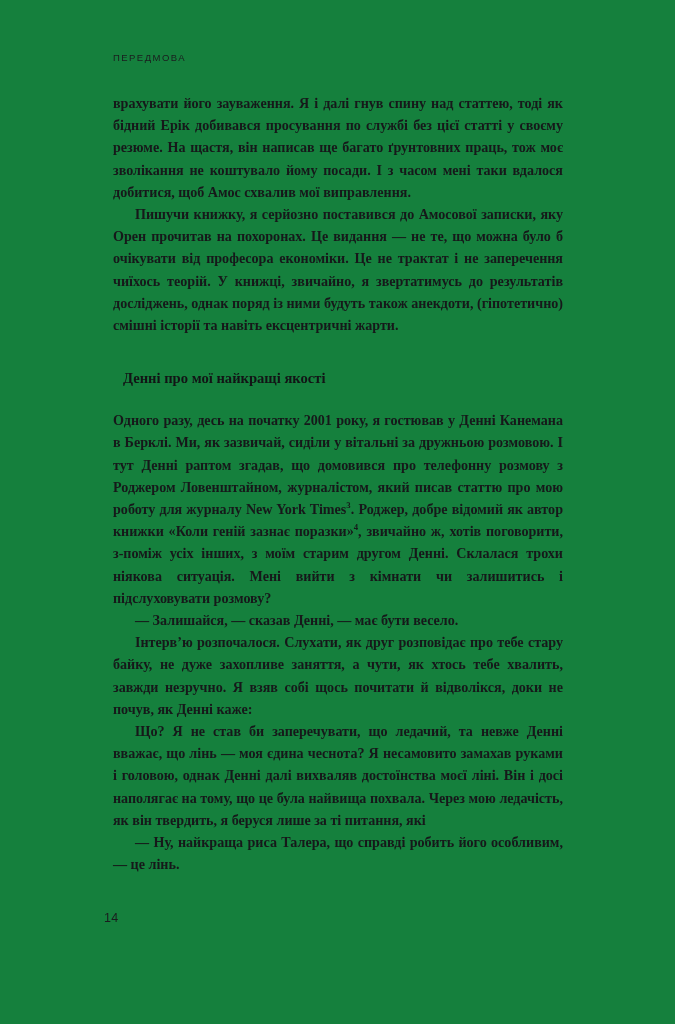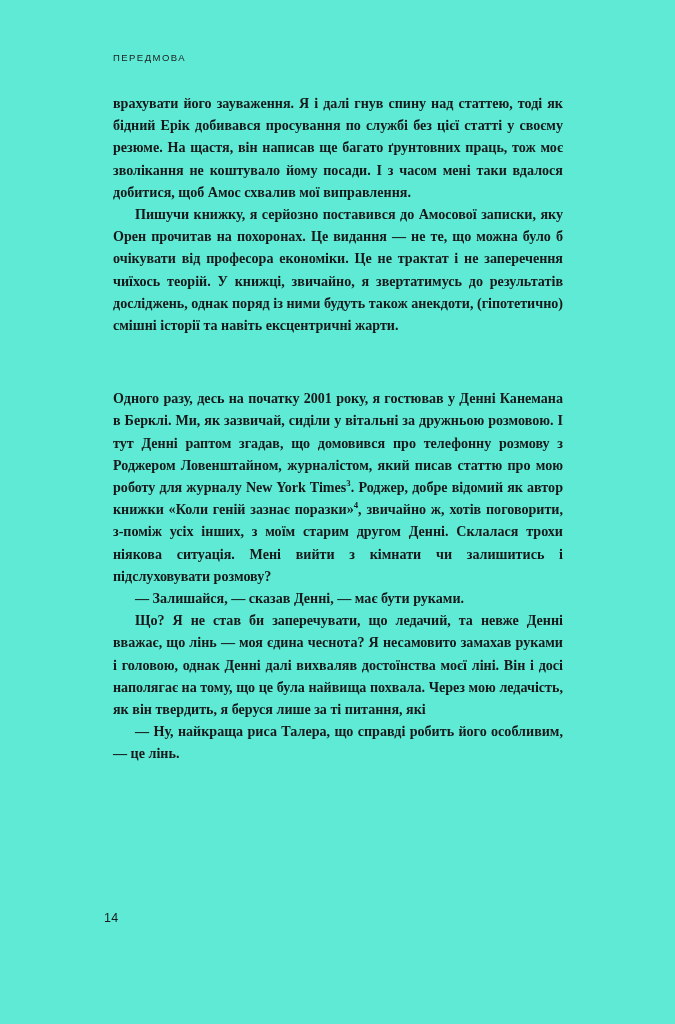--- a/index.html
+++ b/index.html
@@ -13,21 +13,21 @@
     position: relative;
     overflow: hidden;
     font-family: "Liberation Serif", "DejaVu Serif", serif;
     color: #16181a;
     -webkit-font-smoothing: antialiased;
   }
 
   .page {
     position: absolute;
     inset: 0;
-    background: #5eead4;
+    background: #15803d;
     padding-left: 45px;
   }
 
   
   .running-head {
     position: absolute;
     left: 113px;
     top: 52px;
     font-family: "Liberation Sans", "DejaVu Sans", sans-serif;
     font-size: 9.5px;
@@ -101,27 +101,29 @@
   <div class="running-head">ПЕРЕДМОВА</div>
 
   <div class="column">
 
     <p class="body-text first">врахувати його зауваження. Я і далі гнув спину над статтею, тоді як бідний Ерік добивався просування по службі без цієї статті у своєму резюме. На щастя, він написав ще багато ґрунтовних праць, тож моє зволікання не коштувало йому посади. І з часом мені таки вдалося добитися, щоб Амос схвалив мої виправлення.</p>
 
     <p class="body-text">Пишучи книжку, я серйозно поставився до Амосової записки, яку Орен прочитав на похоронах. Це видання — не те, що можна було б очікувати від професора економіки. Це не трактат і не заперечення чиїхось теорій. У книжці, звичайно, я звертатимусь до результатів досліджень, однак поряд із ними будуть також анекдоти, (гіпотетично) смішні історії та навіть ексцентричні жарти.</p>
 
     <div class="gap-before-heading"></div>
 
+    <h2 class="section-heading">Денні про мої найкращі якості</h2>
 
     <div class="gap-after-heading"></div>
 
     <p class="body-text first" id="para-rich-3">Одного разу, десь на початку 2001 року, я гостював у Денні Канемана в Берклі. Ми, як зазвичай, сиділи у вітальні за дружньою розмовою. І тут Денні раптом згадав, що домовився про телефонну розмову з Роджером Ловенштайном, журналістом, який писав статтю про мою роботу для журналу New York Times<sup class="sup">3</sup>. Роджер, добре відомий як автор книжки «Коли геній зазнає поразки»<sup class="sup">4</sup>, звичайно ж, хотів поговорити, з-поміж усіх інших, з моїм старим другом Денні. Склалася трохи ніякова ситуація. Мені вийти з кімнати чи залишитись і підслуховувати розмову?</p>
 
-    <p class="body-text">— Залишайся, — сказав Денні, — має бути руками.</p>
+    <p class="body-text">— Залишайся, — сказав Денні, — має бути весело.</p>
 
+    <p class="body-text">Інтерв’ю розпочалося. Слухати, як друг розповідає про тебе стару байку, не дуже захопливе заняття, а чути, як хтось тебе хвалить, завжди незручно. Я взяв собі щось почитати й відволікся, доки не почув, як Денні каже:</p>
 
     <p class="body-text">Що? Я не став би заперечувати, що ледачий, та невже Денні вважає, що лінь — моя єдина чеснота? Я несамовито замахав руками і головою, однак Денні далі вихваляв достоїнства моєї ліні. Він і досі наполягає на тому, що це була найвища похвала. Через мою ледачість, як він твердить, я беруся лише за ті питання, які</p>
 
     <p class="body-text">— Ну, найкраща риса Талера, що справді робить його особливим, — це лінь.</p>
 
   </div>
 
   <div class="folio">14</div>
 
 </div>

